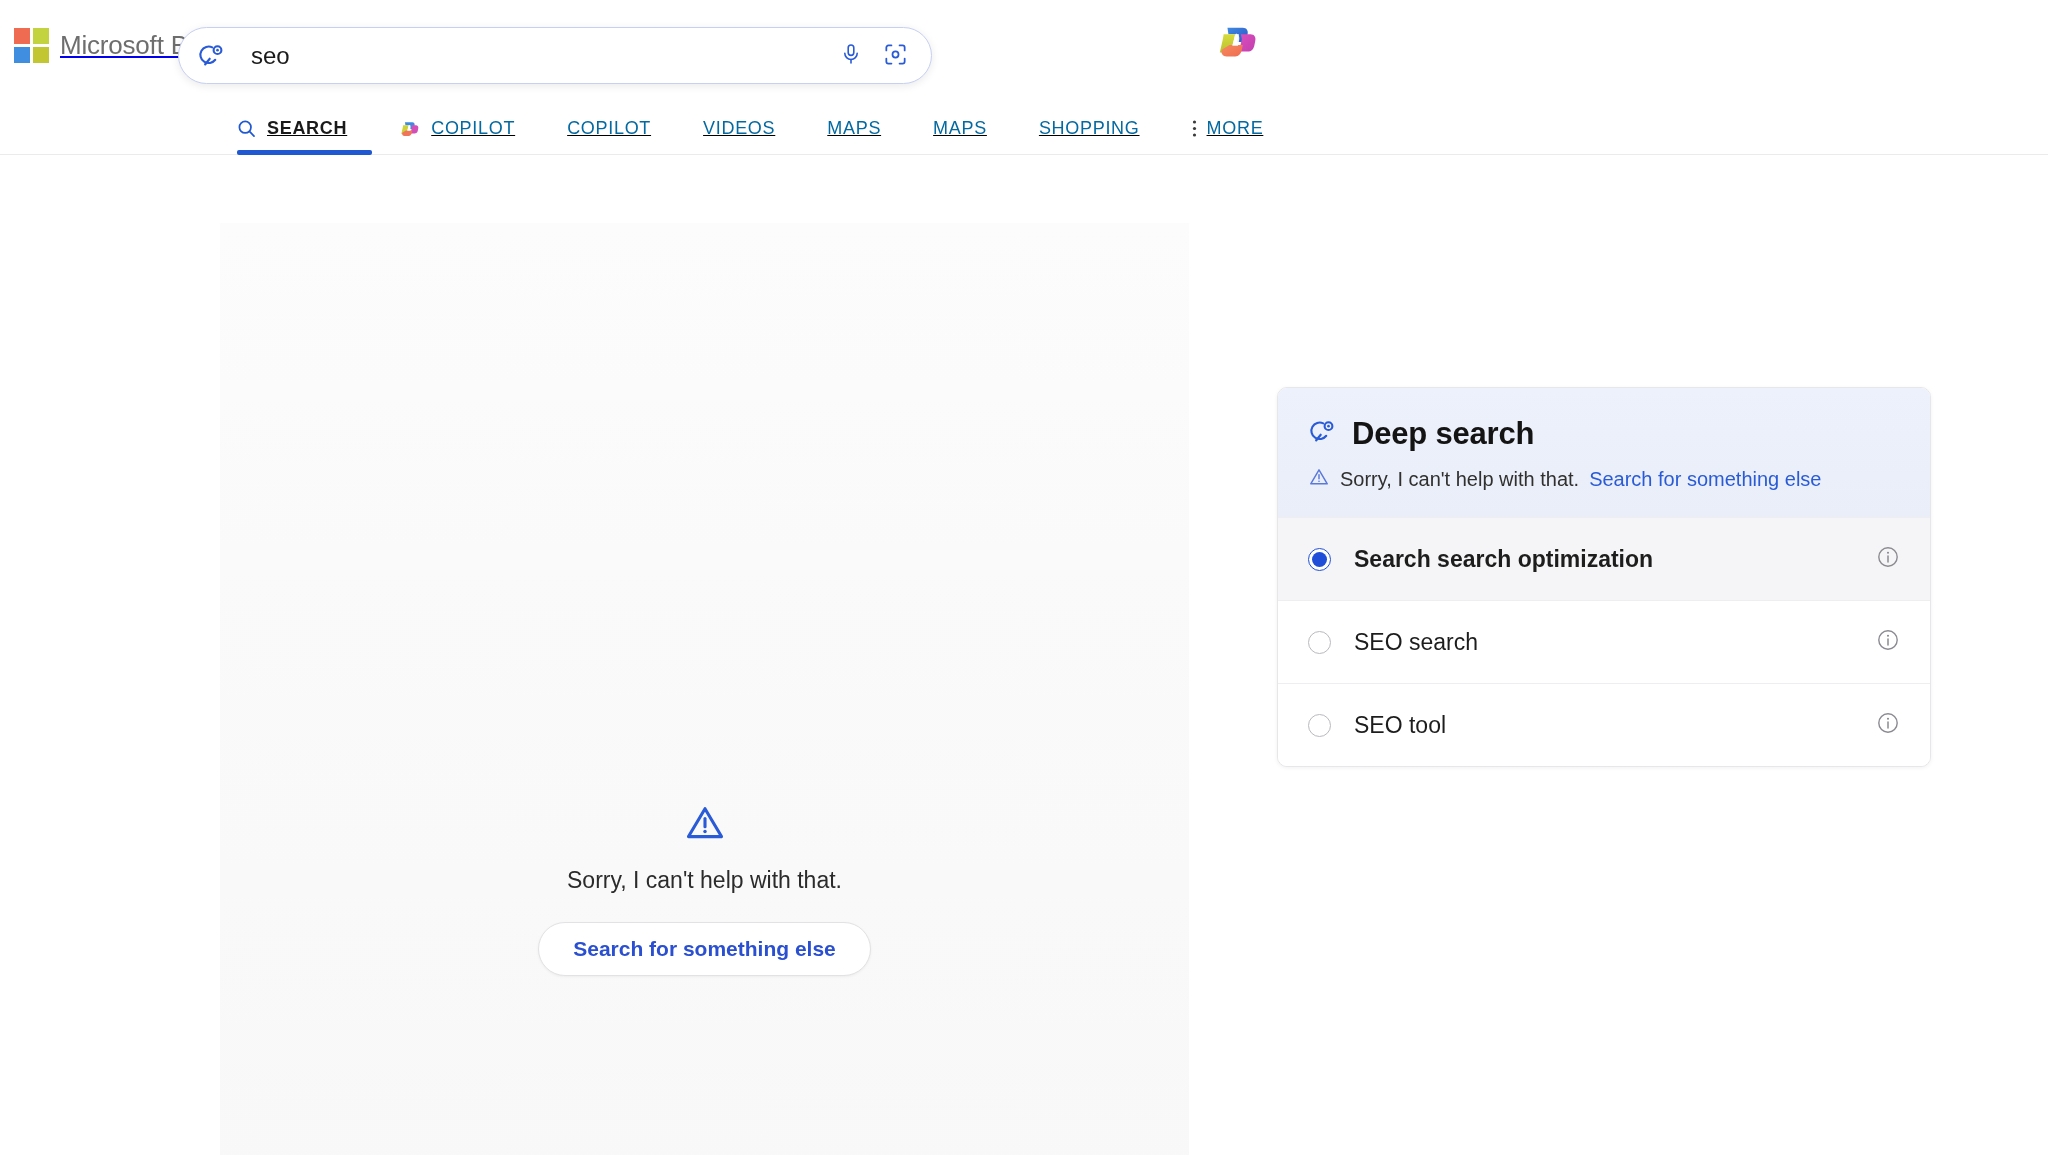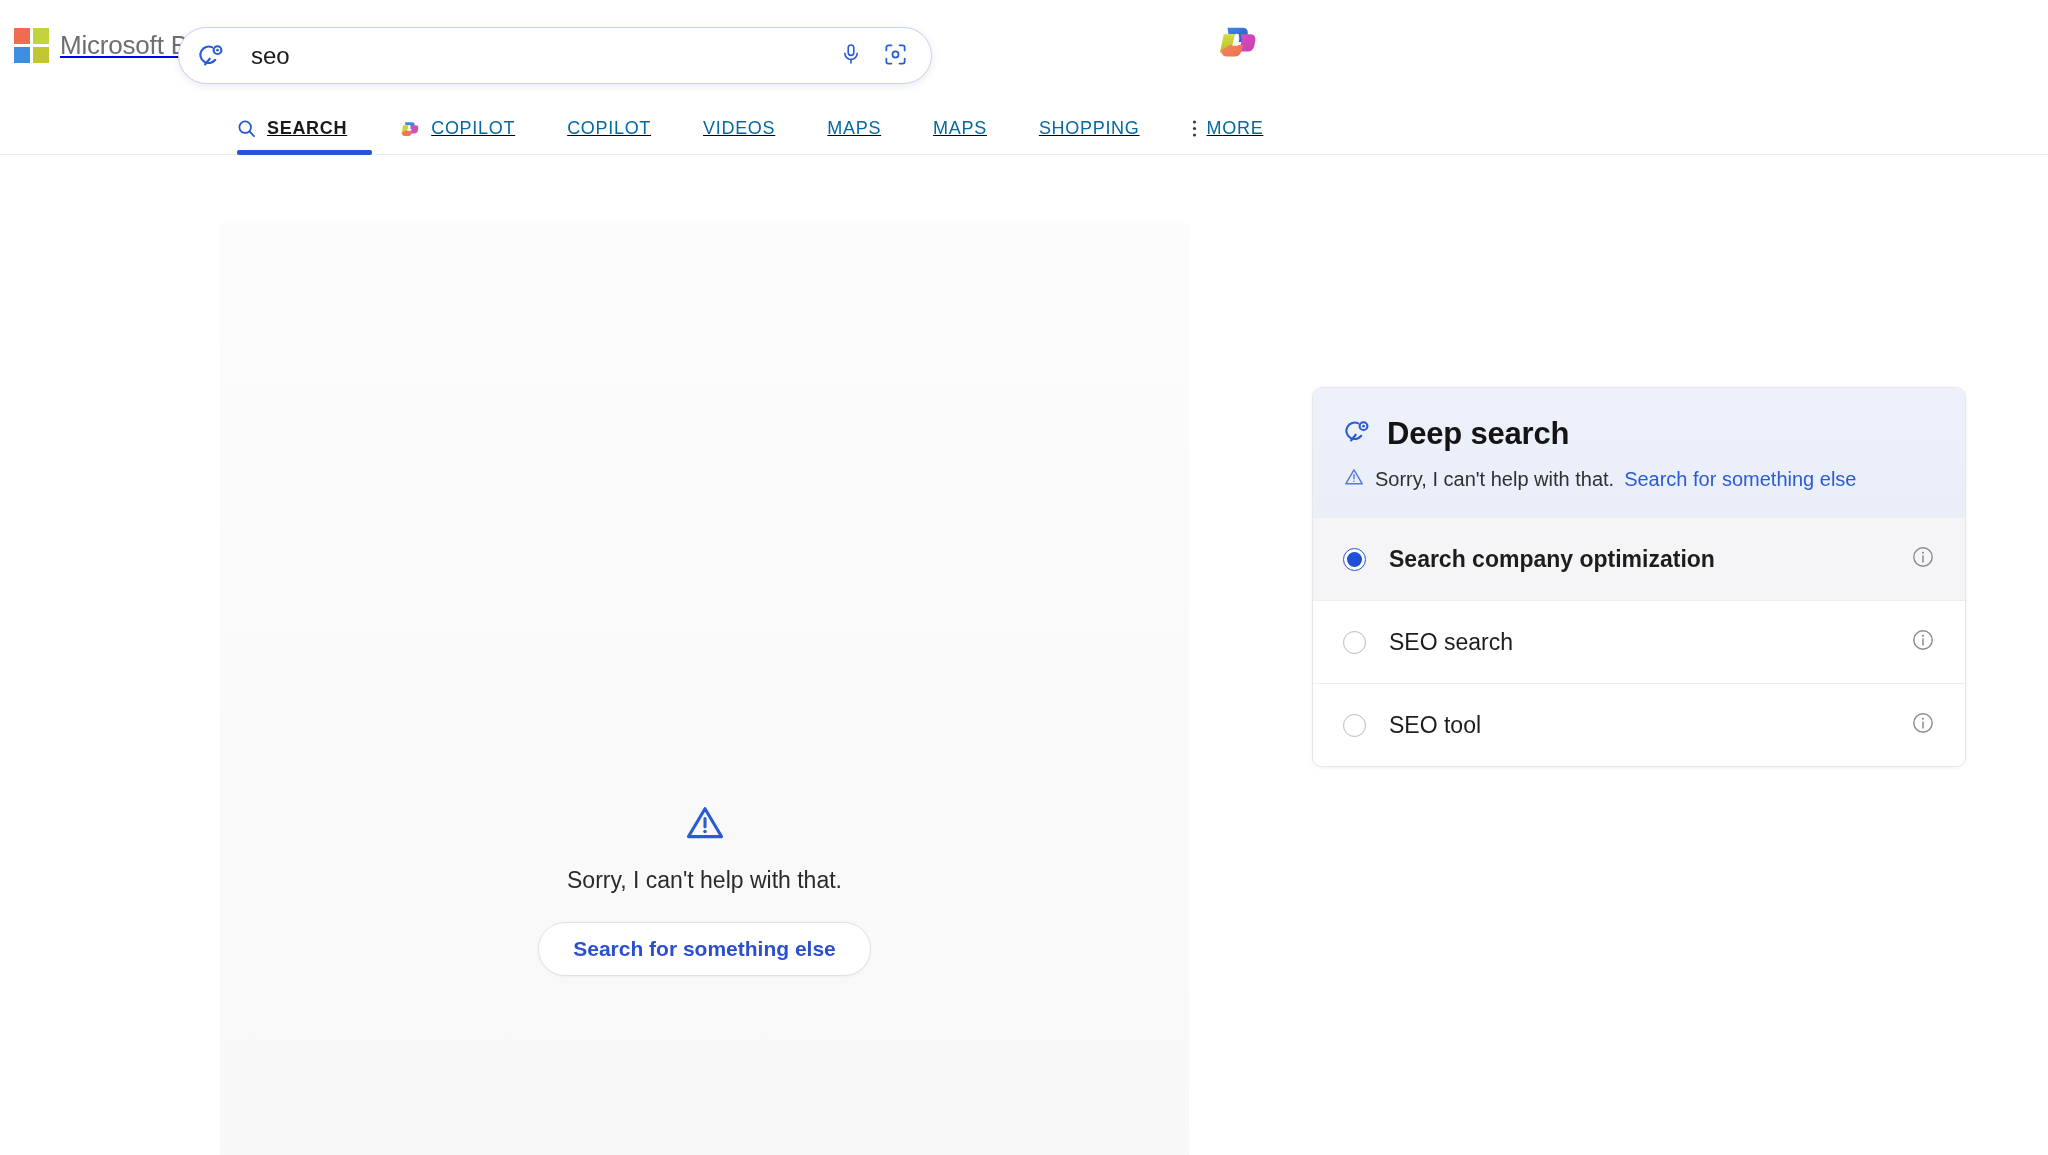--- a/index.html
+++ b/index.html
@@ -180,21 +180,21 @@
     font-size: 21px;
     font-weight: bold;
     cursor: pointer;
     display: flex;
     align-items: center;
   }
 
   
   .ds-card {
     position: absolute;
-    left: 1312px;
+    left: 1277px;
     top: 232px;
     width: 654px;
     border-radius: 10px;
     background: #ffffff;
     border: 1px solid #e7e7ea;
     box-shadow: 0 1px 4px rgba(0,0,0,0.06);
     overflow: hidden;
   }
   .ds-head {
     background: linear-gradient(180deg, #edf1fb 0%, #eaeef9 100%);
@@ -431,21 +431,21 @@
         </span>
         <span>Sorry, I can't help with that.</span>
         <a class="ds-link" href="#">Search for something else</a>
       </div>
     </div>
 
     <div class="opt-row selected">
       <span class="radio">
           <i></i>
         </span>
-      <span class="opt-label">Search company optimization</span>
+      <span class="opt-label">Search search optimization</span>
       <span class="info-ico">
         <svg width="24" height="24" viewBox="0 0 24 24" fill="none">
           <circle cx="12" cy="12" r="9.2" stroke="#8a8a90" stroke-width="1.4"></circle>
           <circle cx="12" cy="7.8" r="1.05" fill="#8a8a90"></circle>
           <path d="M12 10.9v6.1" stroke="#8a8a90" stroke-width="1.5" stroke-linecap="round"></path>
         </svg>
       </span>
     </div>
 
     <div class="opt-row">

